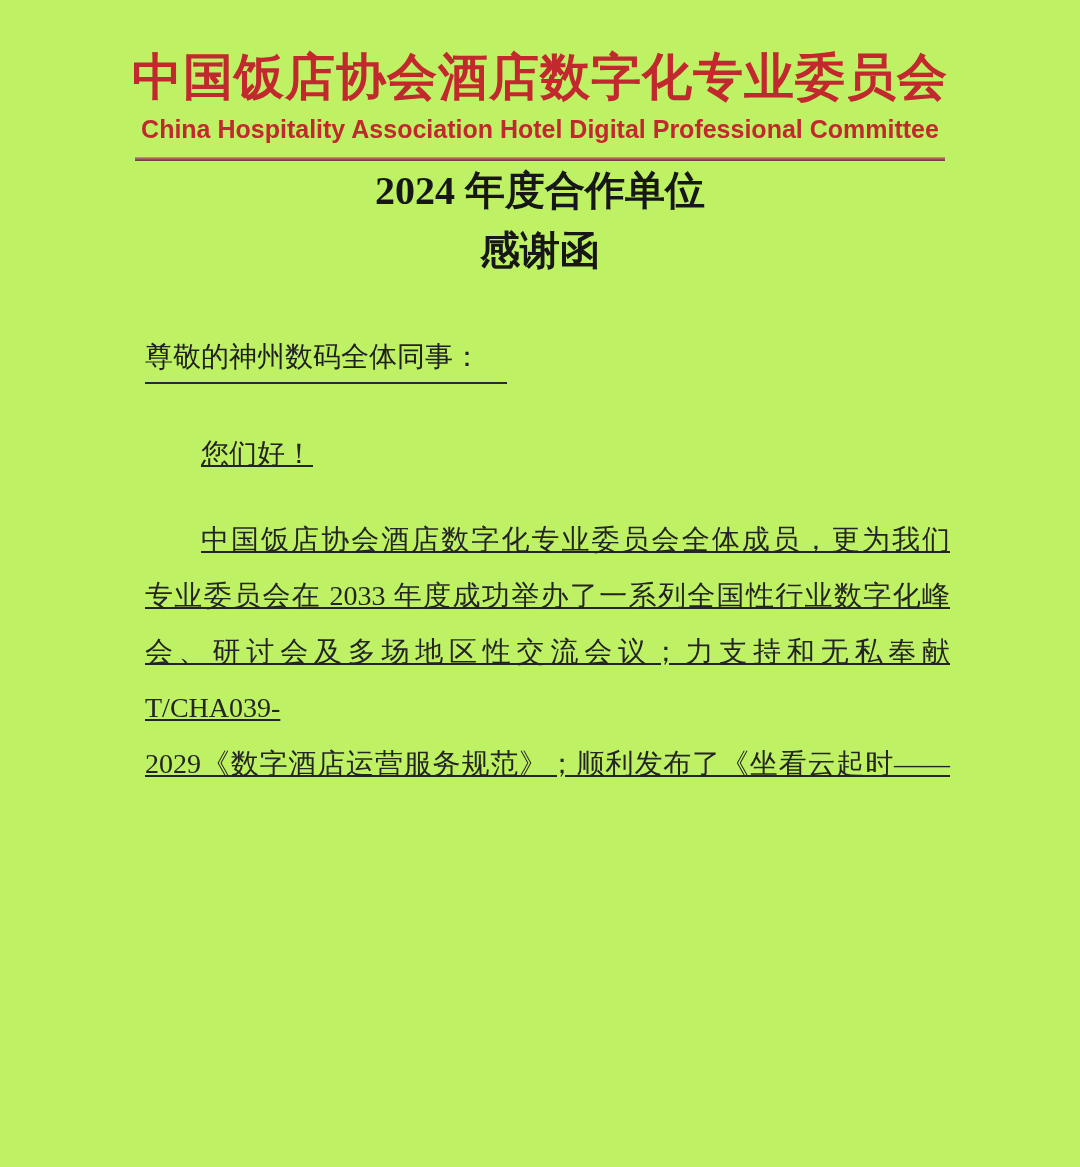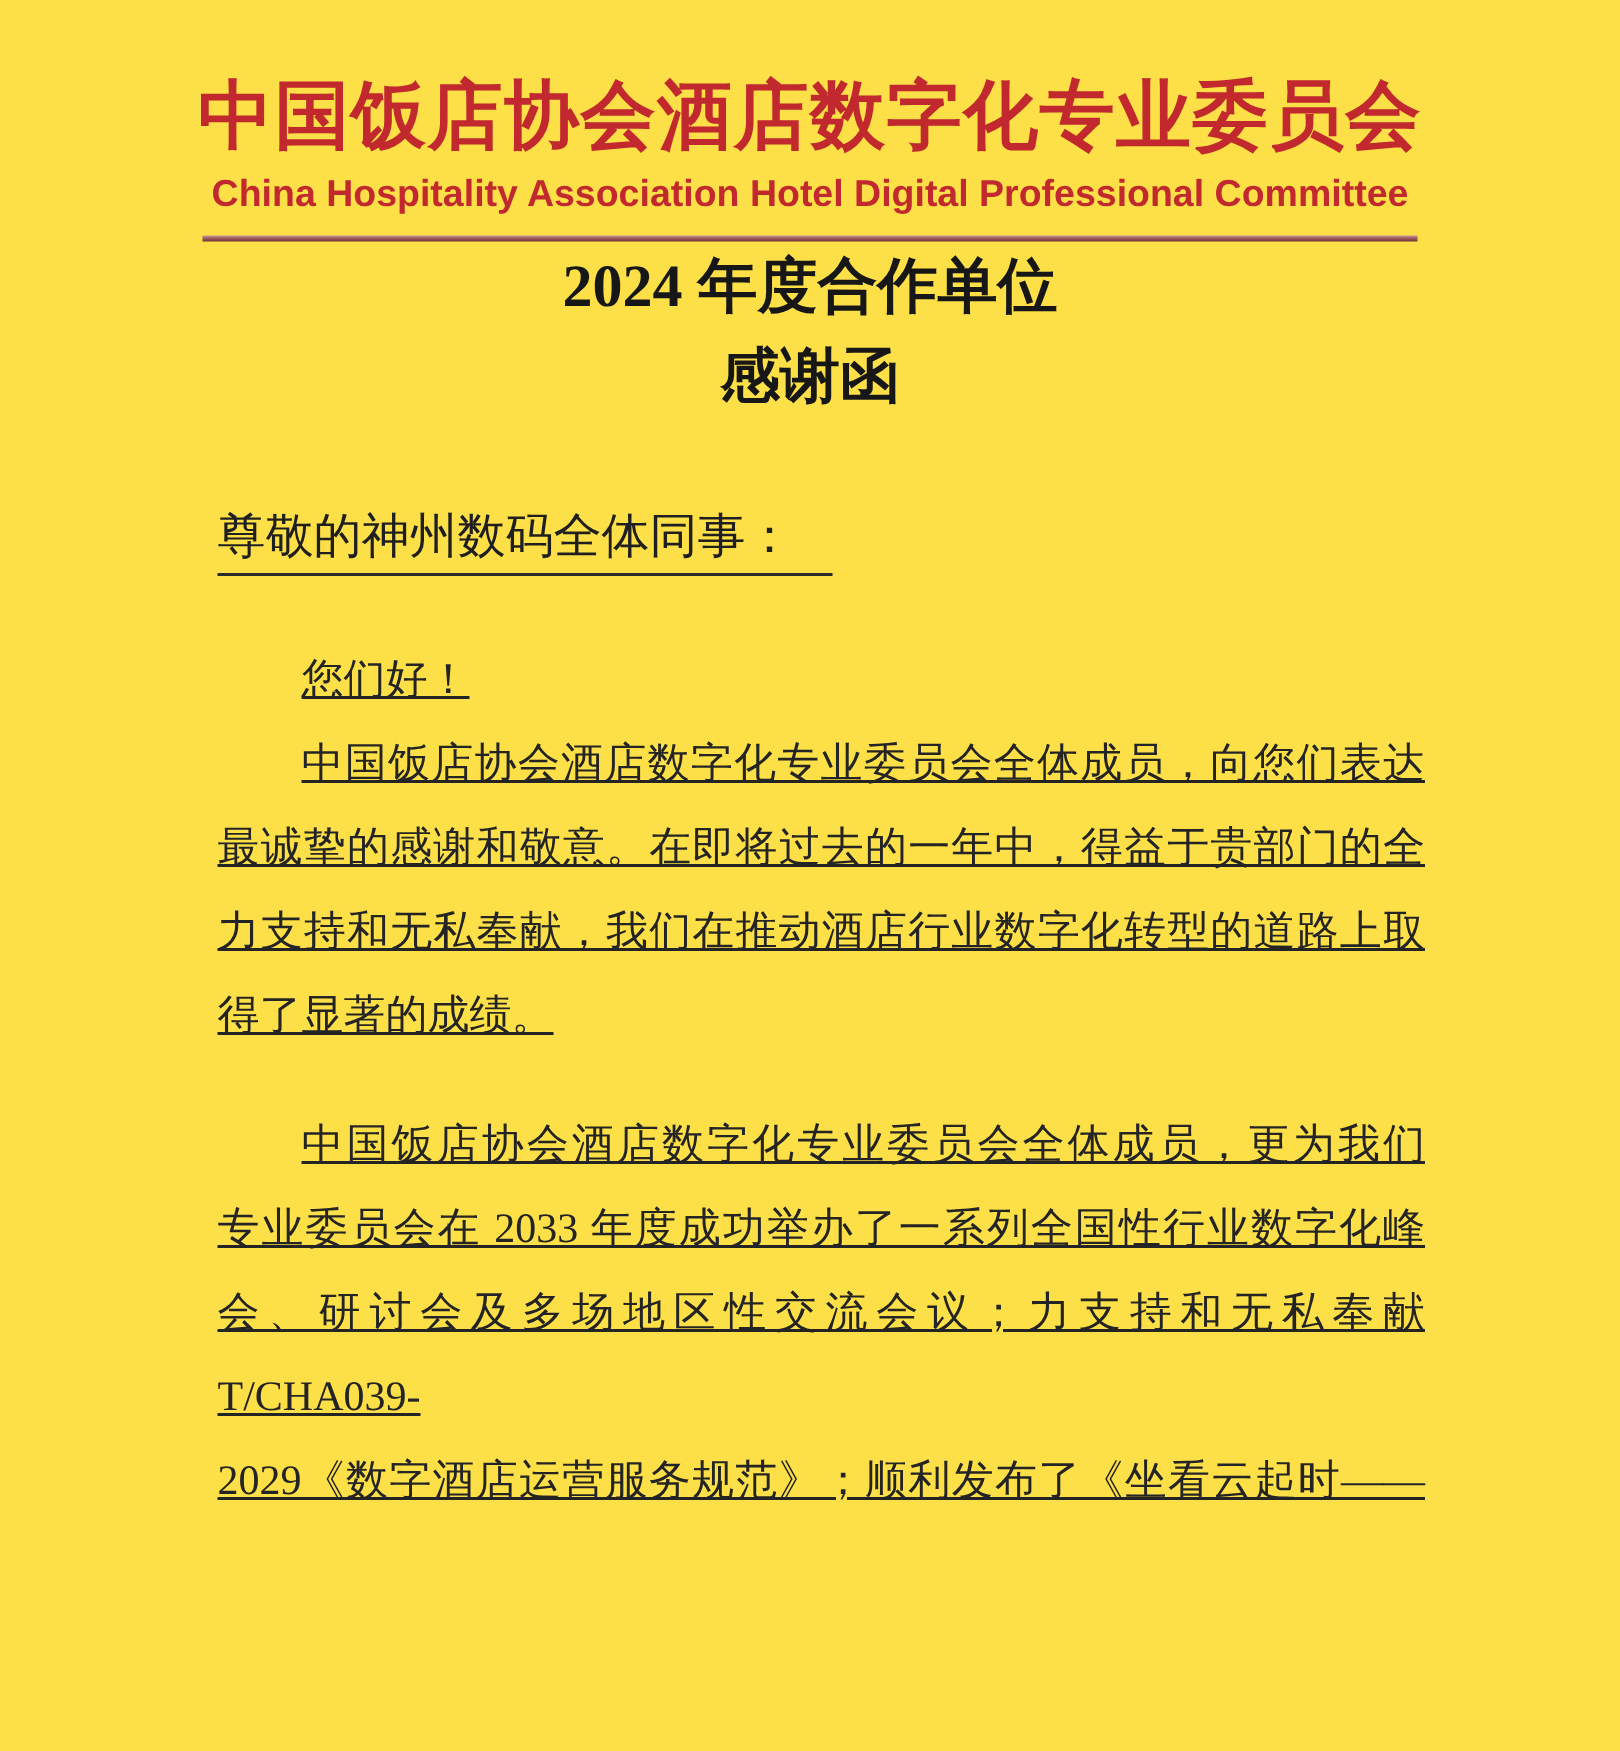--- a/index.html
+++ b/index.html
@@ -3,21 +3,21 @@
 <meta charset="utf-8">
 <style>
   :root { --accent: #c1292e; --ink: #1f1f1f; }
   * { margin: 0; padding: 0; box-sizing: border-box; }
   html, body { background: #ffffff; }
   .page {
     position: relative;
     width: 1080px;
     height: 1167px;
     margin: 0 auto;
-    background: #fde047;
+    background: #bef264;
     overflow: hidden;
     font-family: "Liberation Serif", "DejaVu Serif", serif;
     color: var(--ink);
   }
   
   .letterhead { padding-top: 46px; text-align: center; }
   .org-zh {
     color: var(--accent);
     font-size: 50px;
     font-weight: bold;
@@ -45,21 +45,21 @@
     text-align: center;
     font-weight: bold;
     font-size: 40px;
     line-height: 60px;
     color: #171717;
   }
   
   .salutation {
     margin-top: 56px;
     padding-left: 145px;
-    font-size: 32px;
+    font-size: 28px;
     line-height: 40px;
   }
   .salutation .underlined {
     display: inline-block;
     padding-right: 26px;
     padding-bottom: 5px;
     border-bottom: 2px solid #2b2b2b;
     white-space: nowrap;
   }
   
@@ -98,26 +98,20 @@
     </div>
 
     <div class="salutation">
       <span class="underlined">尊敬的神州数码全体同事：</span>
     </div>
 
     <div class="bodytext">
         <div class="para">
           <div class="line indent">您们好！</div>
         </div>
-        <div class="para">
-          <div class="line indent just">中国饭店协会酒店数字化专业委员会全体成员，向您们表达</div>
-          <div class="line just">最诚挚的感谢和敬意。在即将过去的一年中，得益于贵部门的全</div>
-          <div class="line just">力支持和无私奉献，我们在推动酒店行业数字化转型的道路上取</div>
-          <div class="line">得了显著的成绩。</div>
-        </div>
         <div class="para spaced">
           <div class="line indent just">中国饭店协会酒店数字化专业委员会全体成员，更为我们</div>
           <div class="line just">专业委员会在 2033 年度成功举办了一系列全国性行业数字化峰</div>
           <div class="line just">会、研讨会及多场地区性交流会议；力支持和无私奉献 T/CHA039-</div>
           <div class="line just">2029《数字酒店运营服务规范》；顺利发布了《坐看云起时——</div>
         </div>
       </div>
   </main>
 
 </div>

